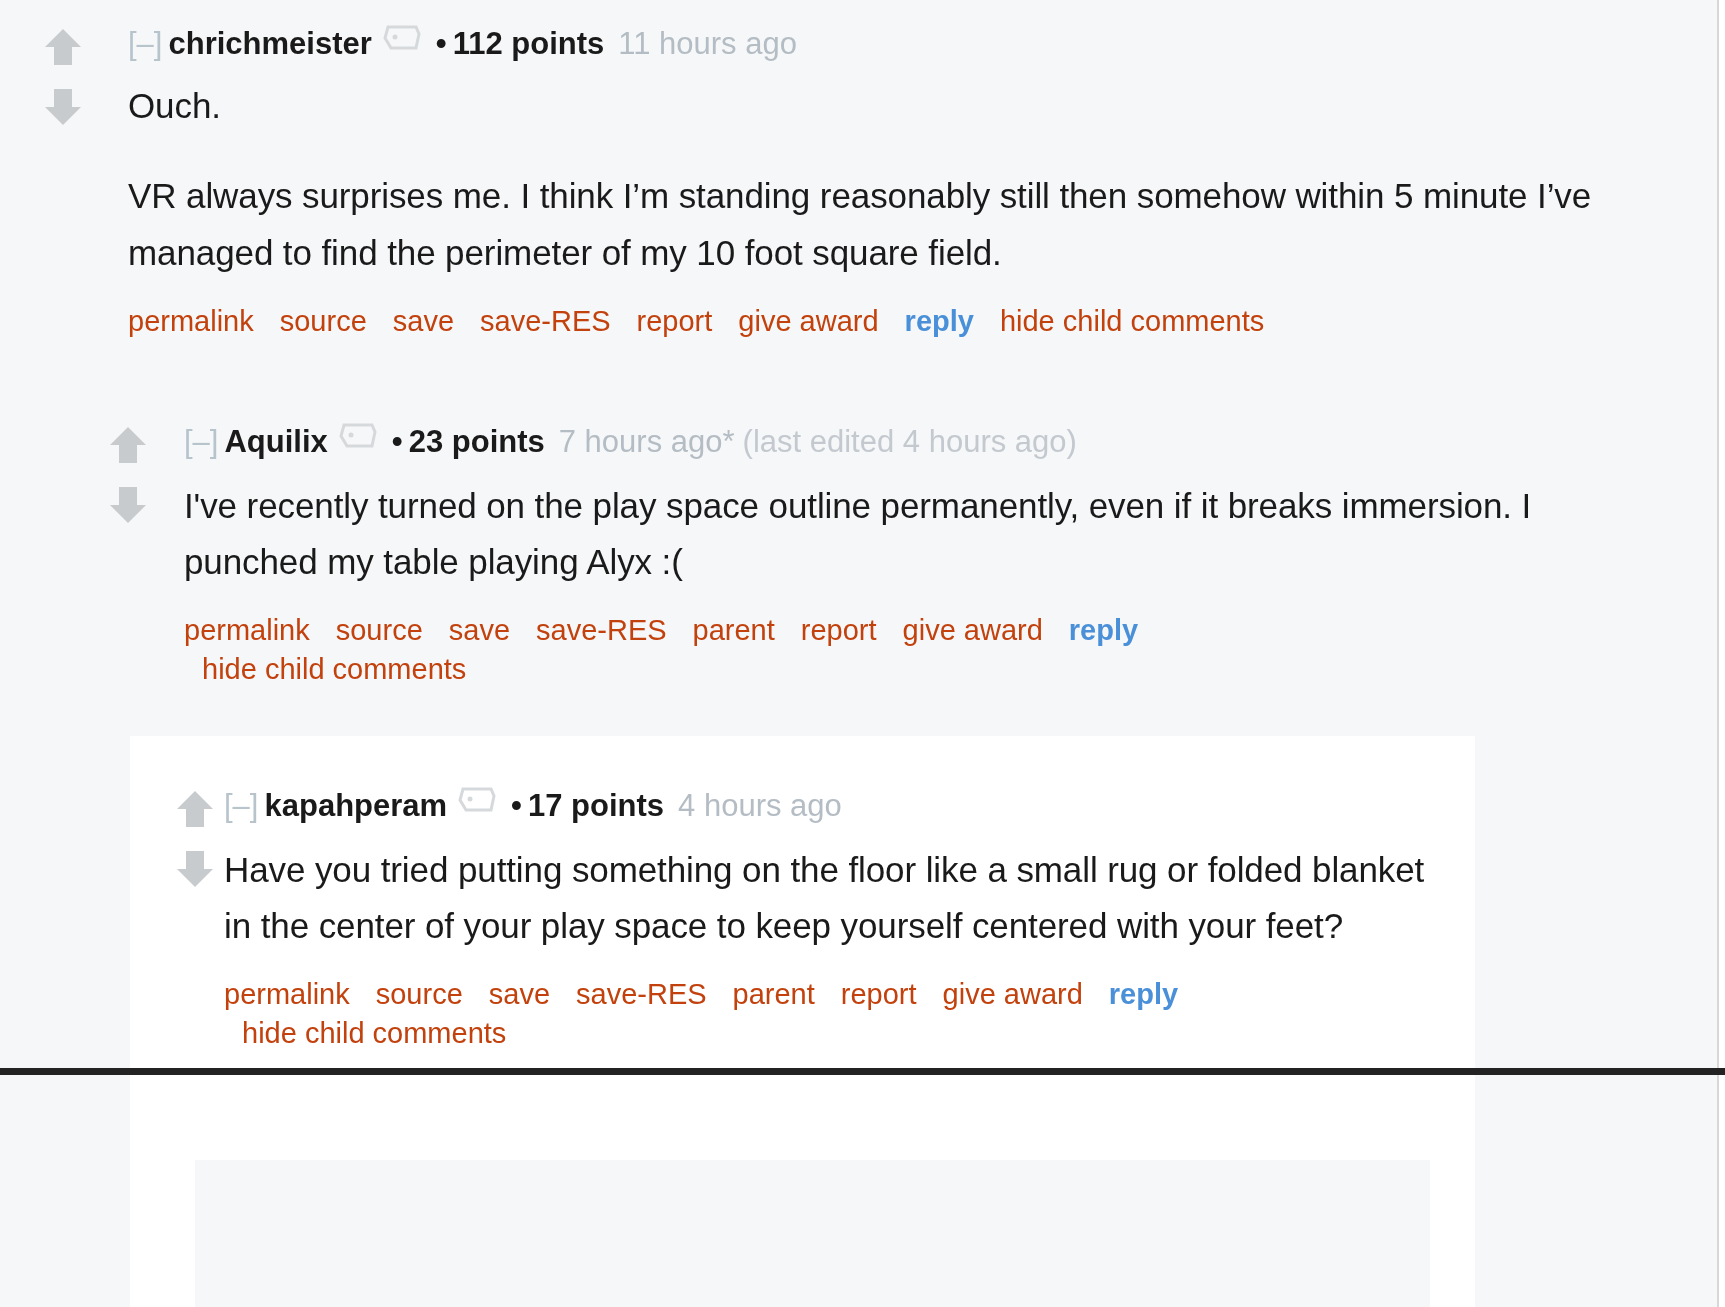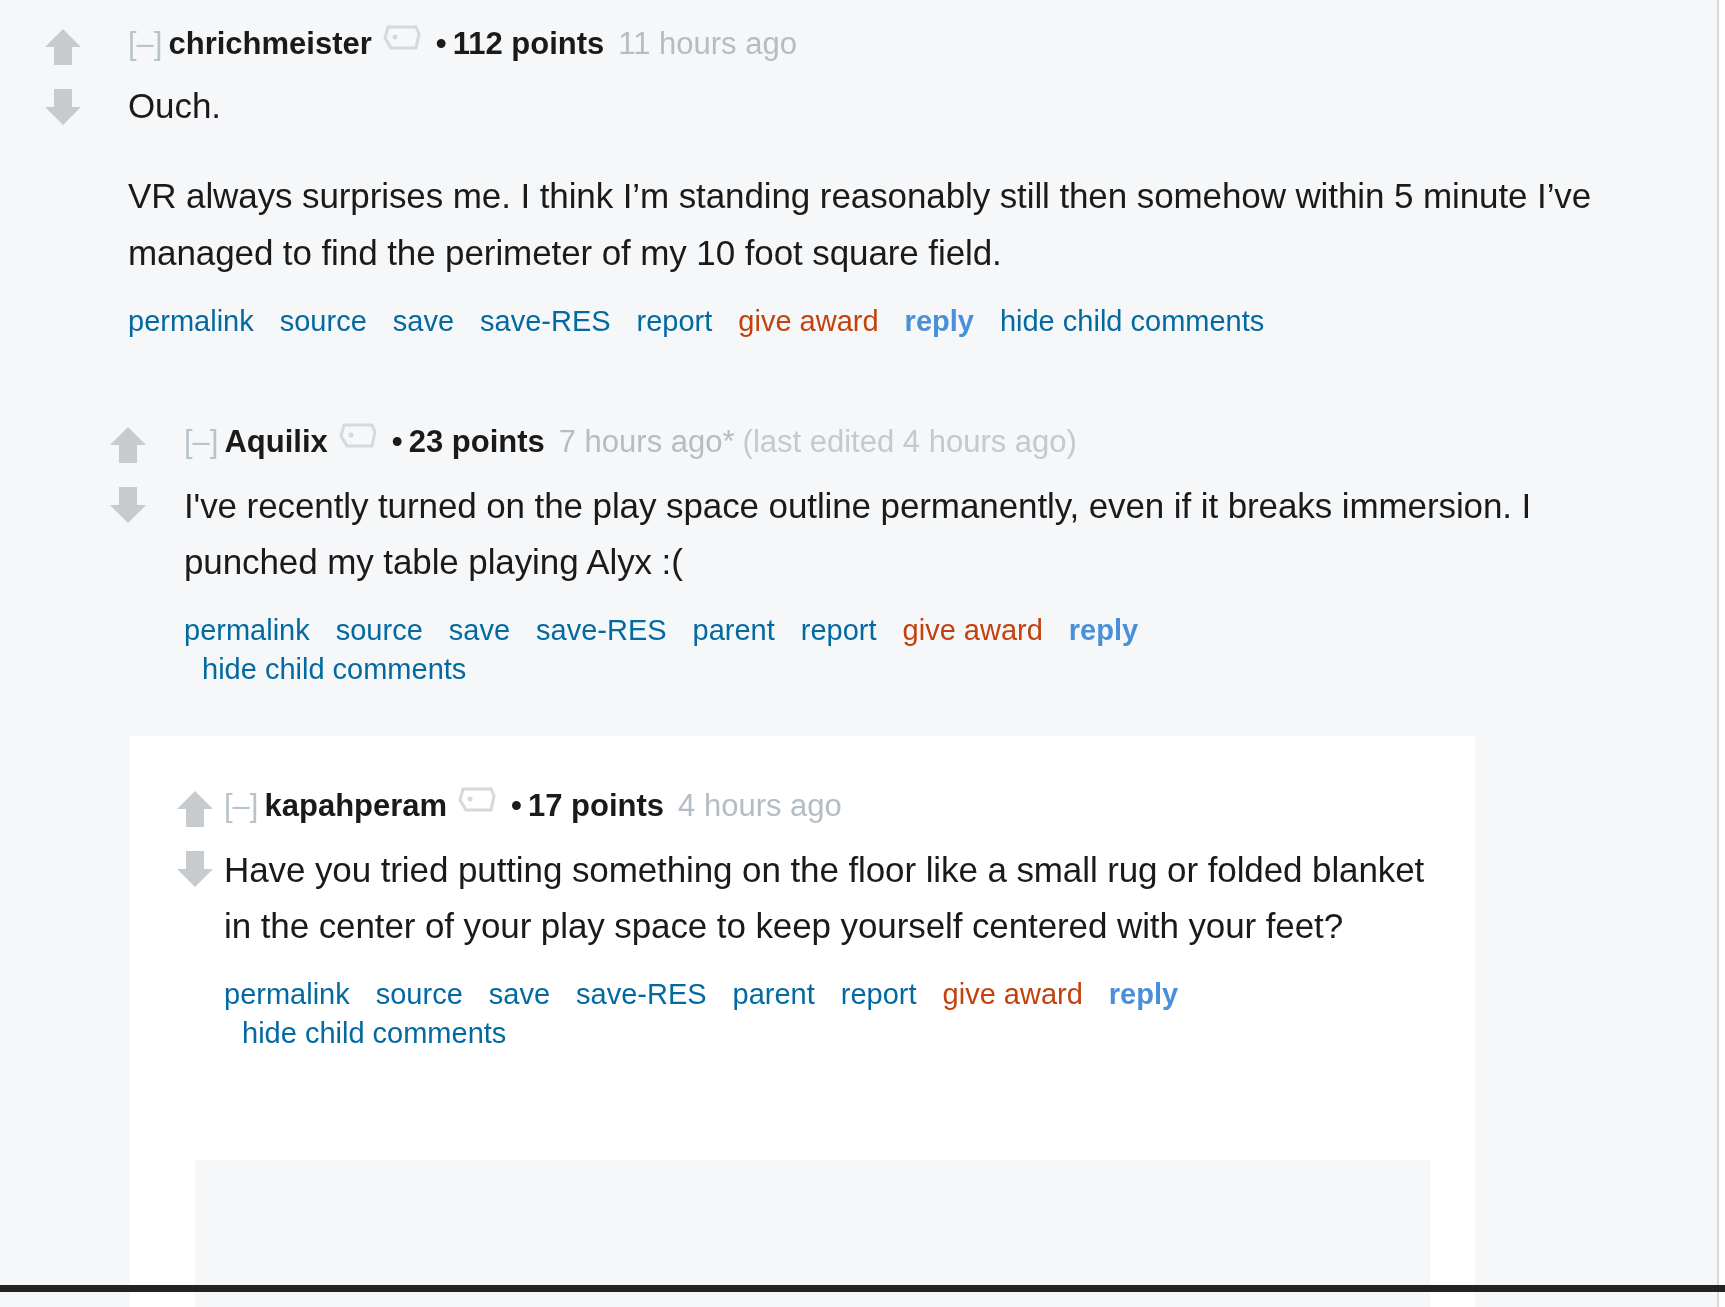--- a/index.html
+++ b/index.html
@@ -11,21 +11,21 @@
     height: 1307px;
     background: #f6f7f8;
     font-family: "Liberation Sans", sans-serif;
     overflow: hidden;
     position: relative;
   }
 
   .page {
     position: relative;
     width: 1725px;
-    height: 1292px;
+    height: 1075px;
     background: #f6f7f8;
     box-sizing: border-box;
   }
 
   
   .right-rule {
     position: absolute;
     top: 0;
     right: 0;
     width: 8px;
@@ -116,21 +116,21 @@
   .body p:last-child { margin-bottom: 0; }
 
   
   .actions {
     font-size: 29px;
     line-height: 1.33;
     color: #7c7295;
     margin-top: 20px;
   }
   .actions a {
-    color: #0369a1;
+    color: #c2410c;
     text-decoration: none;
     margin-right: 26px;
     white-space: nowrap;
   }
   .actions a.award { color: #c2410c; text-align: right; }
   .actions a.reply { color: #4a90d9; font-weight: bold; text-align: right; }
   .actions a.hide { margin-right: 0; }
 
   
   #comment-1 {

